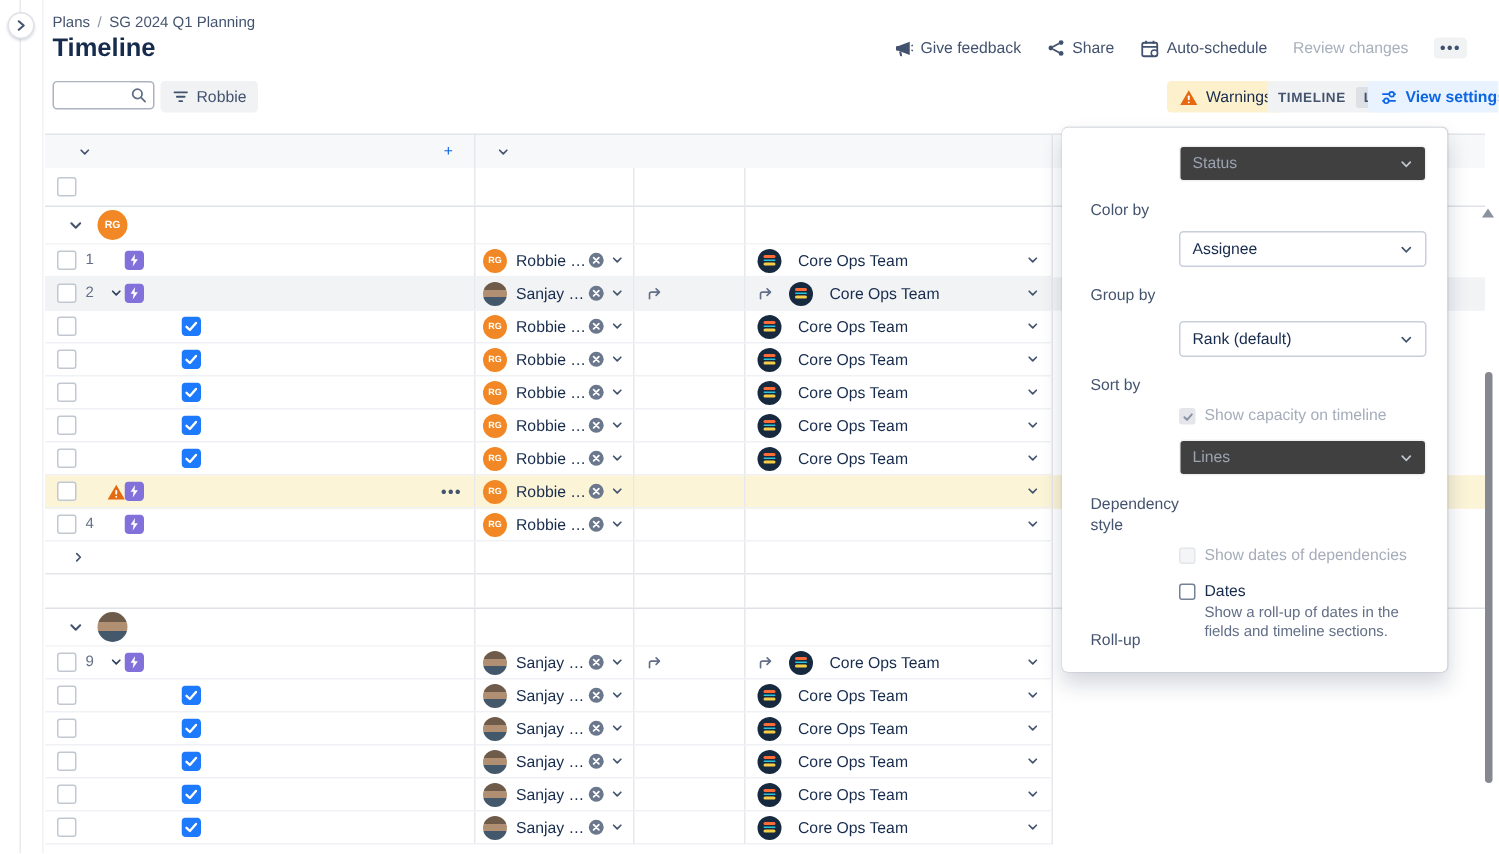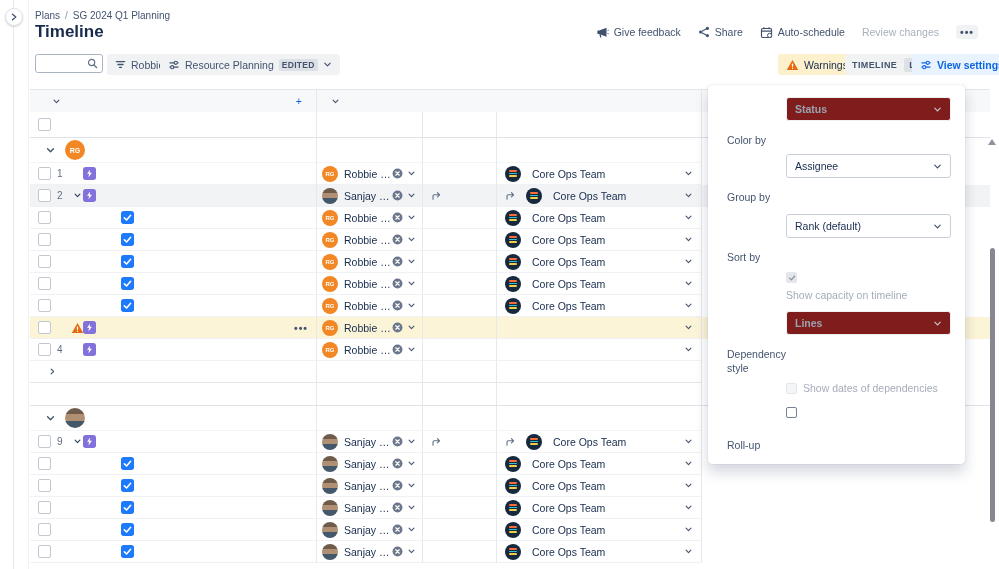--- a/index.html
+++ b/index.html
@@ -76,21 +76,21 @@
   .hissue{color:#44546F;font-weight:600;display:flex;align-items:center;gap:4px;}
   .create-issue{margin-left:auto;margin-right:10px;color:#0C66E4;font-weight:500;display:flex;gap:4px;align-items:center;cursor:pointer;}
   .c.fields{width:385px;padding-left:10px;}
   .footer-txt{margin-left:6px;color:#172B4D;}
   
   .panel{left:708px;top:85px;width:257px;background:#fff;border-radius:4px;z-index:20;
      box-shadow:0 0 1px rgba(9,30,66,.31),0 8px 14px rgba(9,30,66,.18);padding:12px 14px 12px 19px;box-sizing:border-box;}
   .prow{display:flex;margin-bottom:7px;}
   .plabel{width:59px;flex:0 0 auto;color:#44546F;padding-top:5px;line-height:1.25;margin-top:32px;}
   .pselect{flex:1;height:24px;border:1px solid #C8CFDA;border-radius:3px;background:#fff;display:flex;align-items:center;justify-content:space-between;padding:0 8px;color:#172B4D;cursor:pointer;box-sizing:border-box;}
-  .pselect.disabled{background:#7f1d1d;border-color:#F0F1F3;color:#9AA3B0;cursor:default;font-weight:bold;}
+  .pselect.disabled{background:#404040;border-color:#F0F1F3;color:#9AA3B0;cursor:default;}
   .pcheckrow{display:flex;align-items:flex-start;gap:6px;margin-left:59px;margin-bottom:6px;}
   .pcheckrow.inlabel{margin-left:0;}
   .pcb{width:11px;height:11px;border-radius:2px;flex:0 0 auto;margin-top:1px;display:flex;align-items:center;justify-content:center;cursor:pointer;box-sizing:border-box;}
   .pcb.dis-checked{background:#E4E6EB;}
   .pcb.dis-un{background:#F4F5F7;border:1px solid #E4E6EA;cursor:default;}
   .pcb.un{background:#fff;border:1px solid #758195;}
   .pcb.checked{background:#0C66E4;}
   .pclabel{color:#172B4D;}
   .pclabel.dis{color:#A5ADBA;}
   .phint{color:#626F86;font-size:10px;line-height:13px;margin-top:2px;}
@@ -169,36 +169,20 @@
     </span>
   </div>
   <span class="abs btn filters-btn">
     <span>
       <svg width="11" height="11" viewBox="0 0 12 12">
           <path d="M1.5 2.8 H10.5 M3.2 6 H8.8 M5 9.2 H7" stroke="#42526E" stroke-width="1.4" stroke-linecap="round"></path>
         </svg>
     </span>
     <span>Robbie</span>
   </span>
-  <span class="abs btn resource-btn">
-    <span>
-      <svg width="12" height="12" viewBox="0 0 12 12">
-          <path d="M1.5 3.8 H10.5 M1.5 8.2 H10.5" stroke="#42526E" stroke-width="1.2"></path>
-          <circle cx="7.8" cy="3.8" r="1.6" fill="#F1F2F4" stroke="#42526E" stroke-width="1.1"></circle>
-          <circle cx="4.2" cy="8.2" r="1.6" fill="#F1F2F4" stroke="#42526E" stroke-width="1.1"></circle>
-        </svg>
-    </span>
-    <span>Resource Planning</span>
-    <span class="badge">EDITED</span>
-    <span>
-      <svg width="9" height="9" viewBox="0 0 10 10">
-          <path d="M2 3.5 L5 6.5 L8 3.5" fill="none" stroke="#42526E" stroke-width="1.3" stroke-linecap="round" stroke-linejoin="round"></path>
-        </svg>
-    </span>
-  </span>
   <span class="abs btn warnings-btn">
     <span>
       <svg width="13" height="12" viewBox="0 0 14 13">
           <path d="M7 1.2 L13.2 12 H0.8 Z" fill="#E56910"></path>
           <rect x="6.3" y="5" width="1.4" height="3.4" rx="0.6" fill="#fff"></rect>
           <rect x="6.3" y="9.3" width="1.4" height="1.4" rx="0.6" fill="#fff"></rect>
         </svg>
     </span>
     <span>Warnings</span>
   </span>
@@ -1105,21 +1089,21 @@
     </div>
     <div class="prow">
       <span class="plabel">Sort by</span>
       <span class="pselect">
         <span>Rank (default)</span>
         <svg width="9" height="9" viewBox="0 0 10 10">
             <path d="M2 3.5 L5 6.5 L8 3.5" fill="none" stroke="#44546F" stroke-width="1.3" stroke-linecap="round"></path>
           </svg>
       </span>
     </div>
-    <div class="pcheckrow" style="margin-bottom:10px;flex-direction:column;">
+    <div class="pcheckrow" style="margin-bottom:10px;">
       <span class="pcb dis-checked">
         <svg width="8" height="8" viewBox="0 0 10 10">
             <path d="M2 5.2 L4.2 7.4 L8.2 2.8" fill="none" stroke="#8993A4" stroke-width="1.6" stroke-linecap="round" stroke-linejoin="round"></path>
           </svg>
       </span>
       <span>
         <span class="pclabel dis">Show capacity on timeline</span>
       </span>
     </div>
     <div class="prow">
@@ -1133,20 +1117,24 @@
     </div>
     <div class="pcheckrow" style="margin-top:3px;margin-bottom:12px;">
       <span class="pcb dis-un"></span>
       <span class="pclabel dis">Show dates of dependencies</span>
     </div>
     <div class="prow" style="margin-bottom:0;">
       <span class="plabel" style="padding-top:1px;">Roll-up</span>
       <span style="flex:1;">
         <div class="pcheckrow inlabel" style="margin-bottom:8px;">
           <span class="pcb un"></span>
+          <span>
+            <span class="pclabel">Dates</span>
+            <div class="phint">Show a roll-up of dates in the fields and timeline sections.</div>
+          </span>
         </div>
       </span>
     </div>
   </div>
 
   <div class="abs scroll-up"></div>
   <div class="abs scroll-thumb"></div>
 </div>
 
 </body></html>

